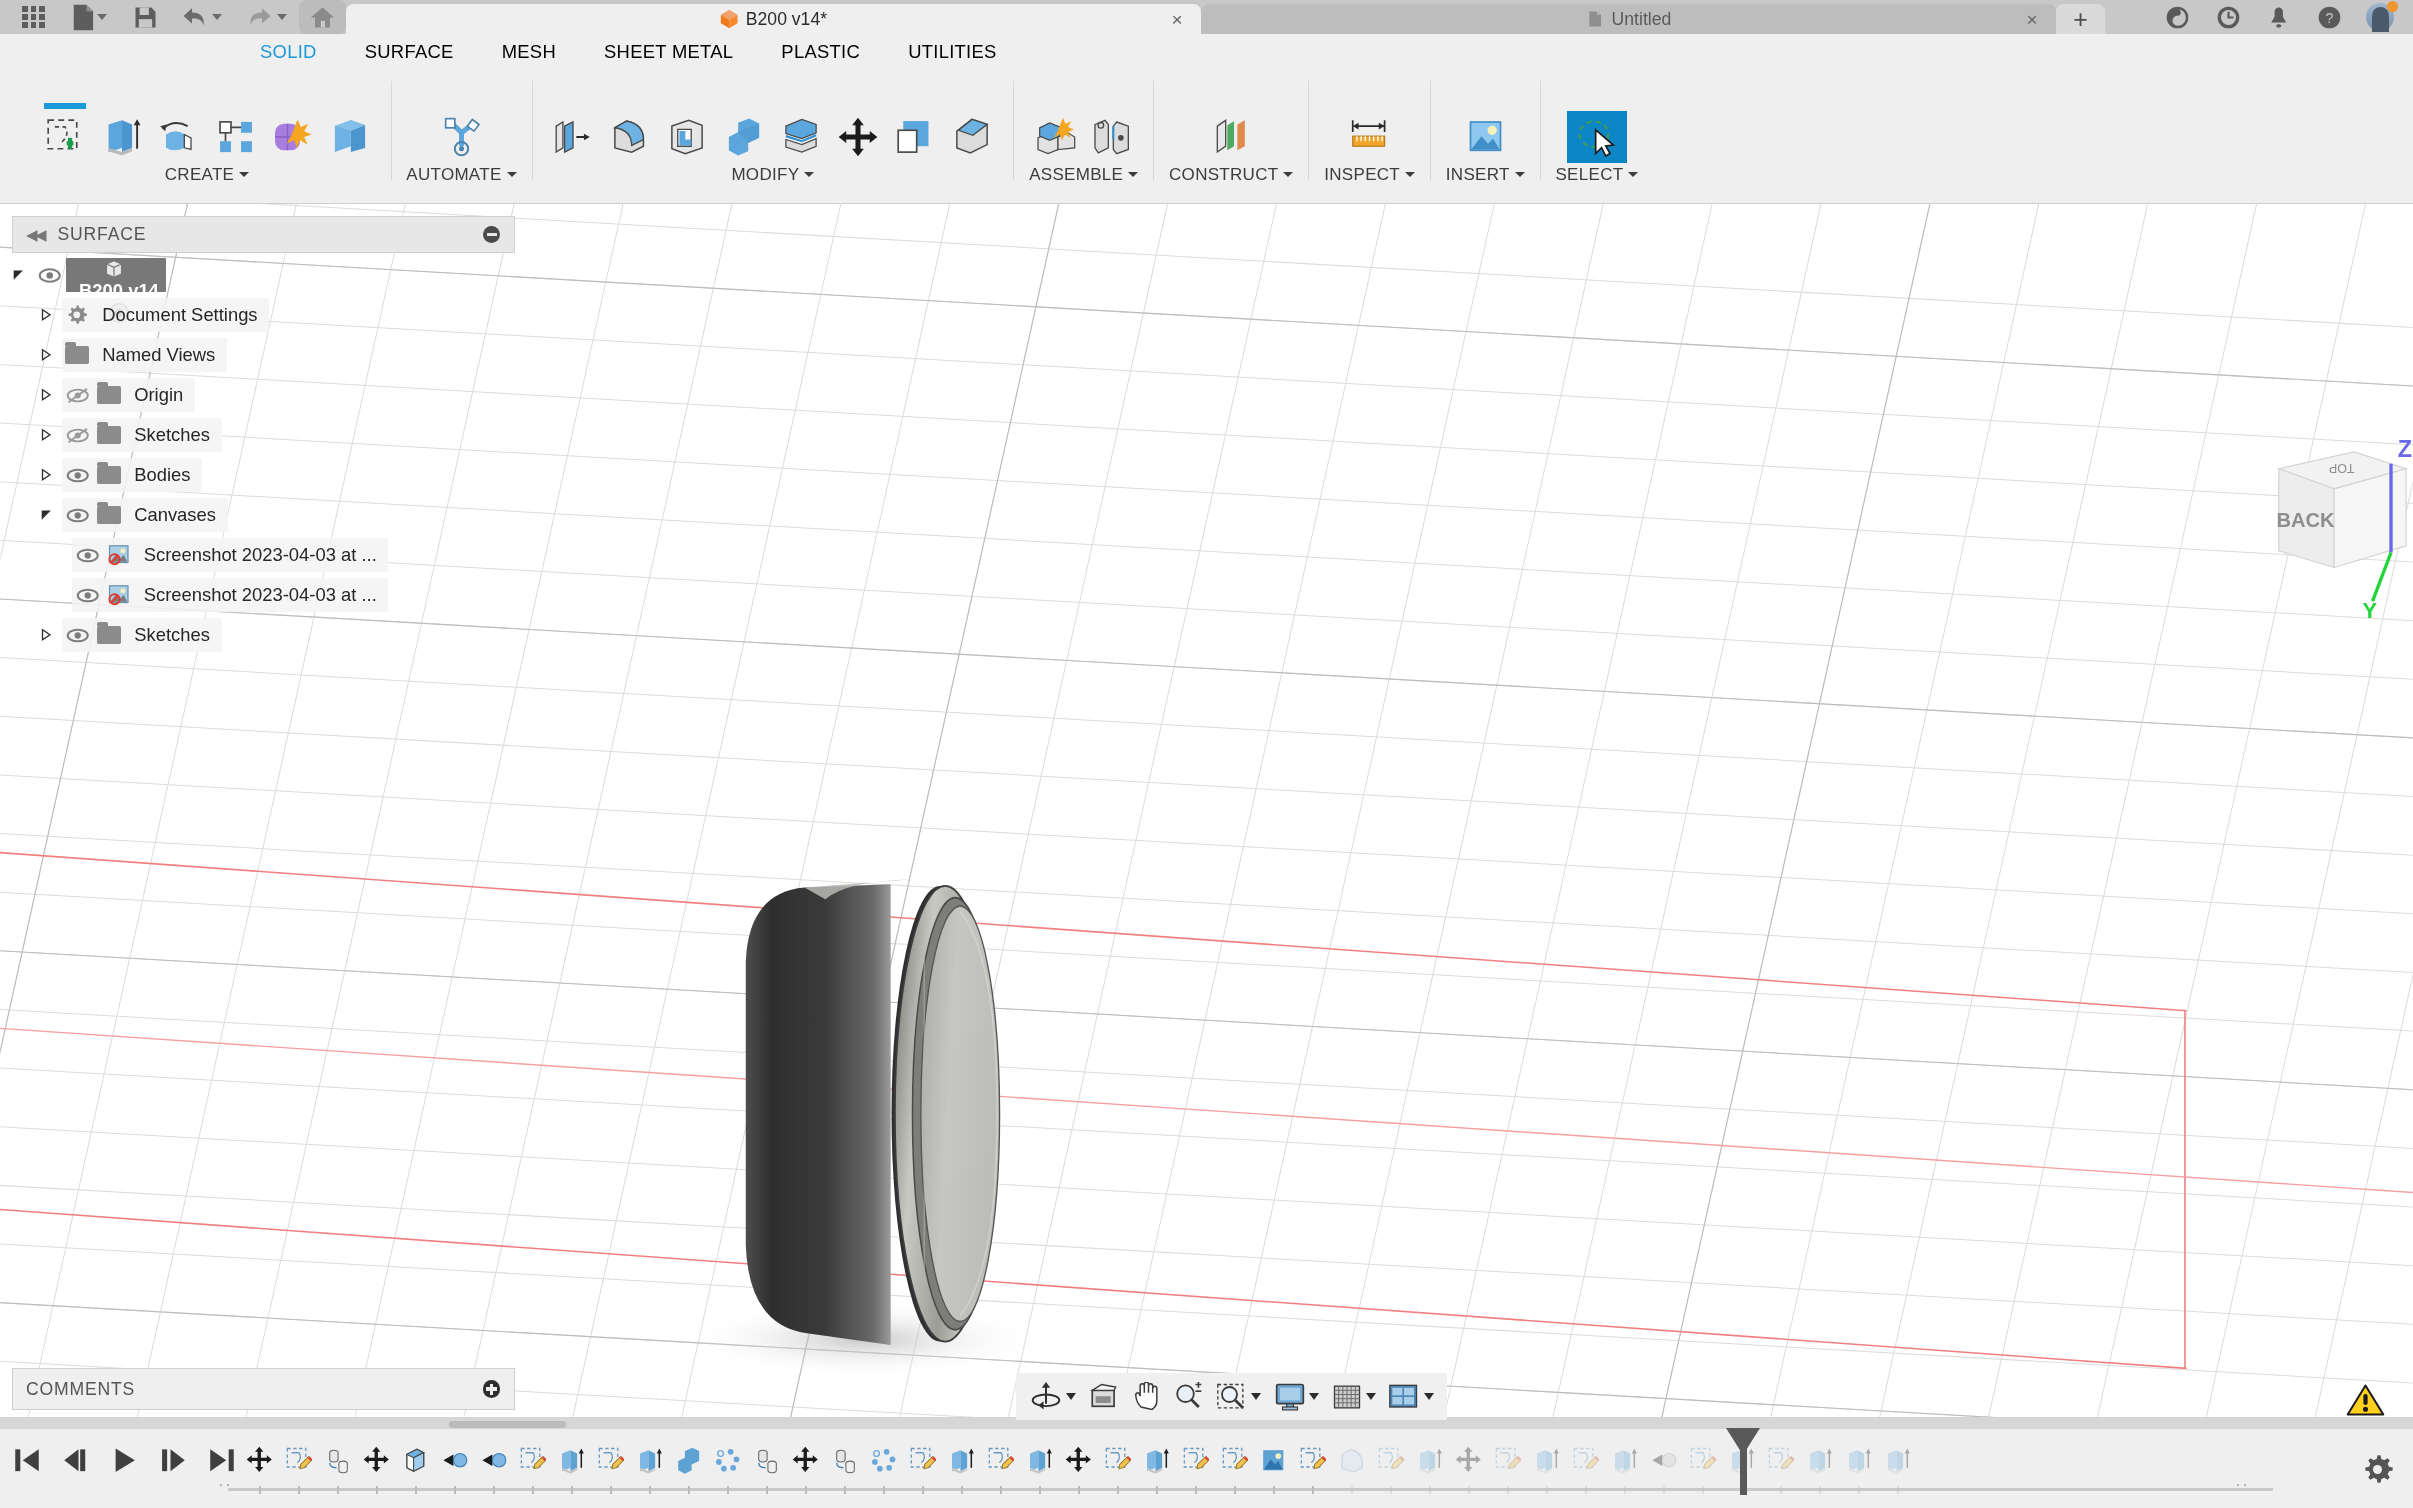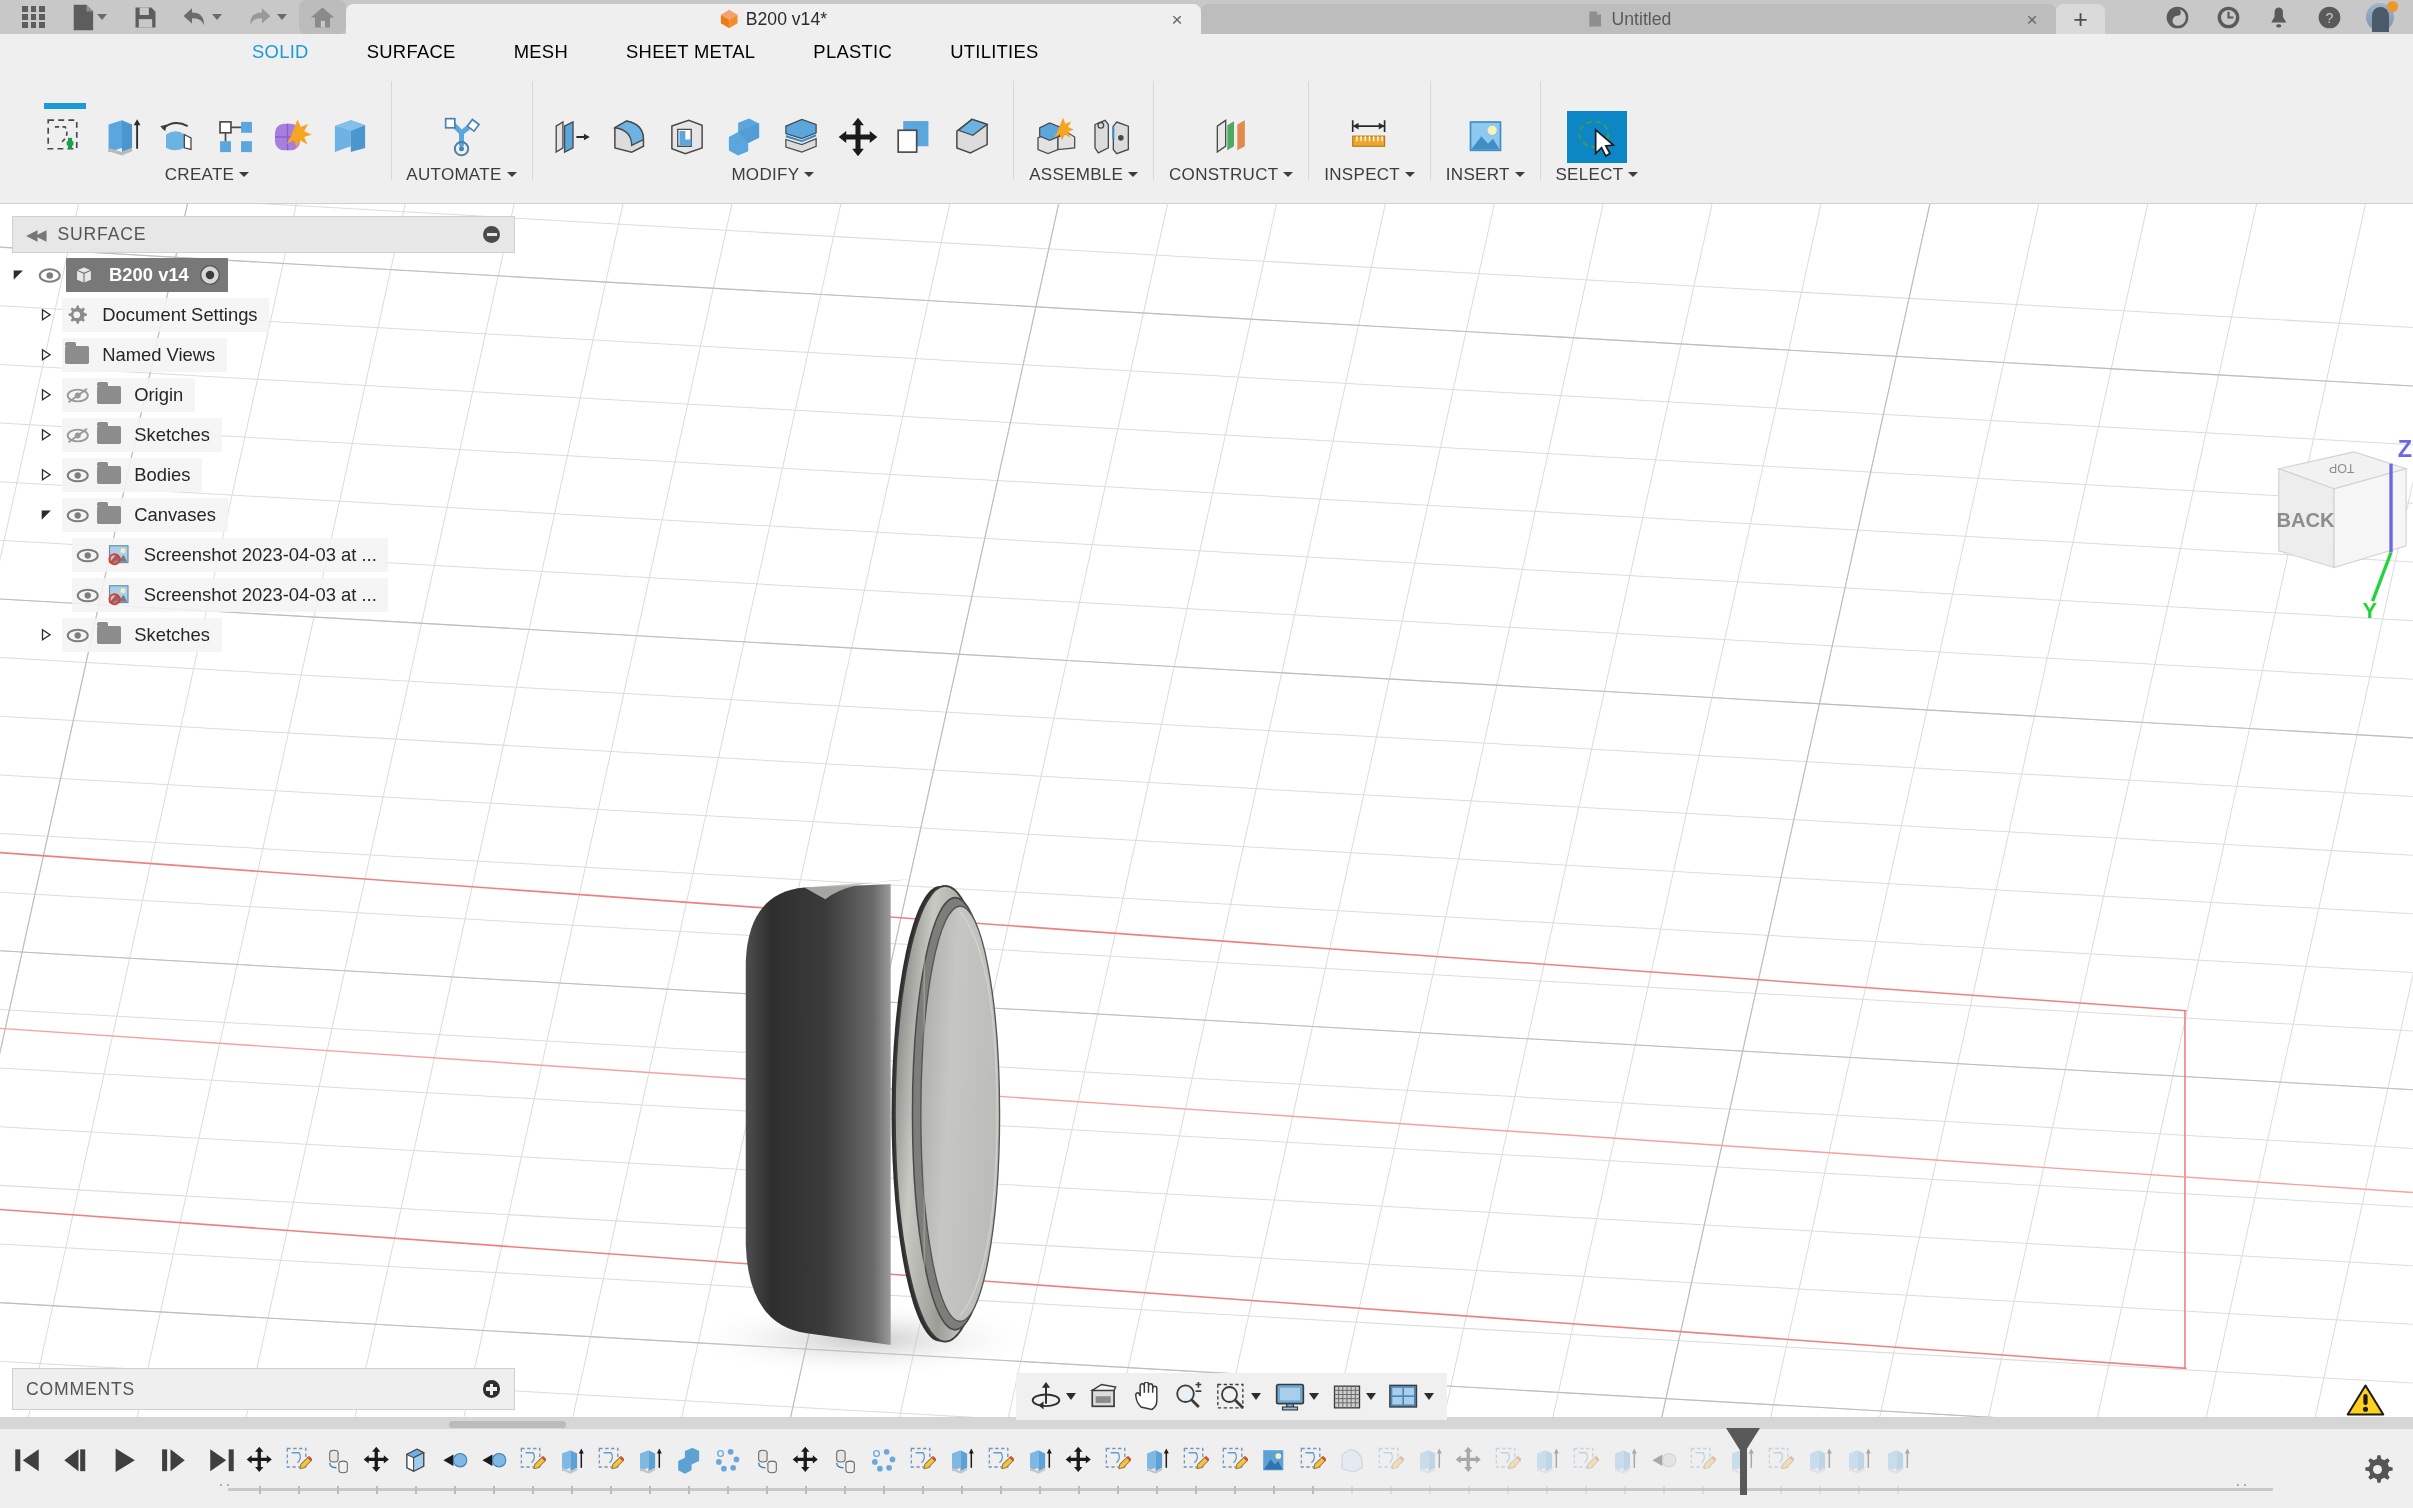--- a/index.html
+++ b/index.html
@@ -68,22 +68,22 @@
     position: absolute; right: -3.4px; top: -1.7px; width: 11px; height: 11px;
     border-radius: 50%; background: #f0952b; z-index: 3;
   }
 
   
   .ribbon {
     position: absolute; left: 0; top: 34px; width: 2413px; height: 170px;
     background: #efefef; border-bottom: 0.8px solid #cfcfcf;
   }
   .ribbon-tabs {
-    position: absolute; left: 230px; top: 0px; height: 35px;
-    display: flex; align-items: center; gap: 14px; justify-content: flex-end;
+    position: absolute; left: 238px; top: 0px; height: 35px;
+    display: flex; align-items: center; gap: 4px; justify-content: flex-end;
   }
   .rtab {
     font-size: 18.4px; letter-spacing: 0.3px; color: #000000;
     padding: 0 22px; line-height: 35px;
   }
   .rtab.active { color: #1a9ad7; }
 
   .ribbon-body { position: absolute; left: 0; top: 35px; height: 135px; width: 100%; display: flex; align-items: flex-start; }
   .design-box {
     margin: 10px 0 0 17px; width: 189px; height: 101px;
@@ -121,21 +121,21 @@
   }
   .tree { position: absolute; left: 11.7px; top: 255px; width: 511px; }
   .trow { display: flex; align-items: center; height: 40px; position: relative; }
   .trow .twist {
     width: 22px; text-align: center; font-size: 14.2px; color: #333; flex: 0 0 22px;
   }
   .trow .hl { display: flex; align-items: center; background: rgba(244,244,244,0.88); height: 34px; padding-right: 11.7px; border-radius: 0.8px;}
   .trow .eye { width: 32px; display: flex; align-items: center; justify-content: center; }
   .trow .ficon { width: 30px; display: flex; align-items: center; justify-content: center; }
   .trow .tlabel { font-size: 18.4px; color: #262626; margin-left: 10px; white-space: nowrap; }
-  .trow.root .hl { background: #787878; padding: 0 6.7px 0 3.4px; }
+  .trow.root .hl { background: #787878; padding: 0 6.7px 0 3.4px; flex-direction: column; }
   .trow.root .tlabel { color: #ffffff; font-weight: bold; }
 
   .folder {
     width: 23.5px; height: 18.4px; background: #8c8c8c; border-radius: 1.7px; position: relative;
   }
   .folder::before {
     content:""; position:absolute; left:0; top:-4.2px; width:11px; height:4.2px; background:#8c8c8c; border-radius: 1.7px 1.7px 0 0;
   }
 
   

